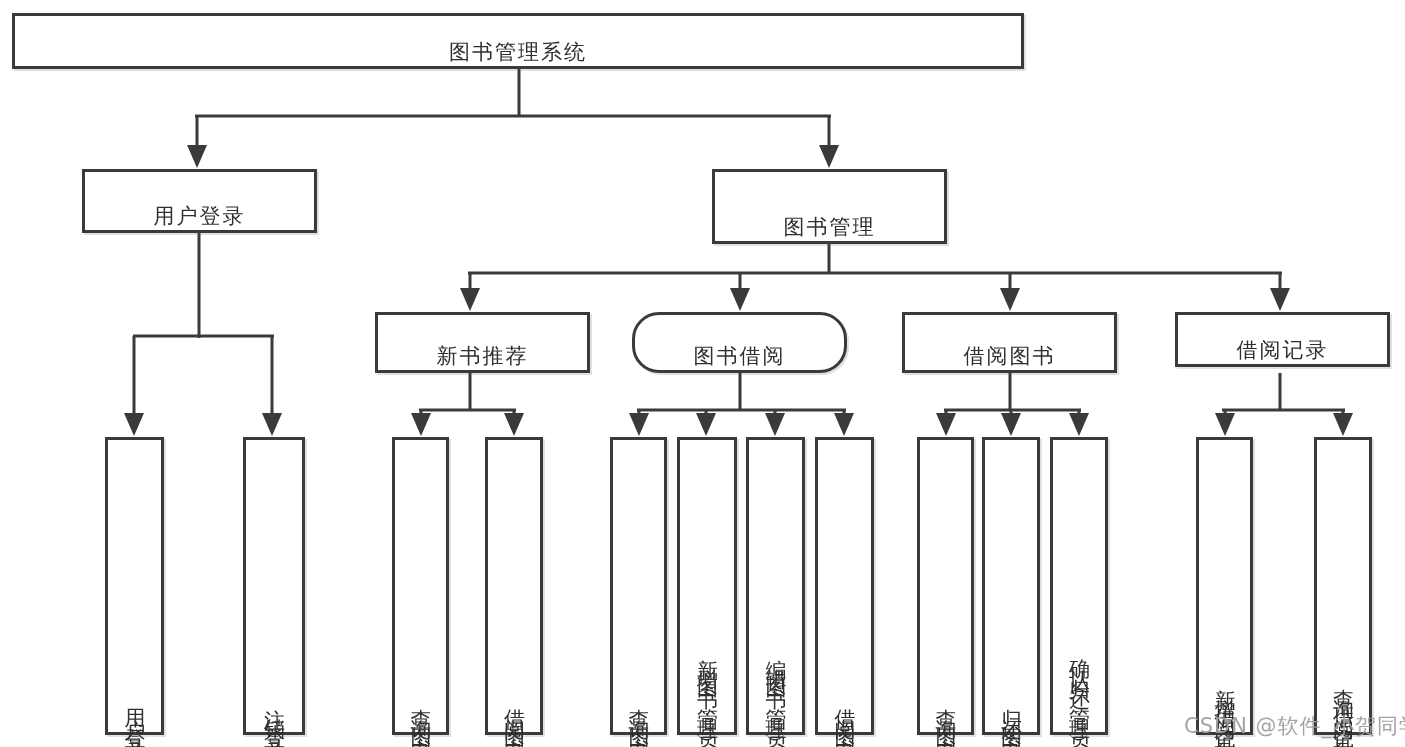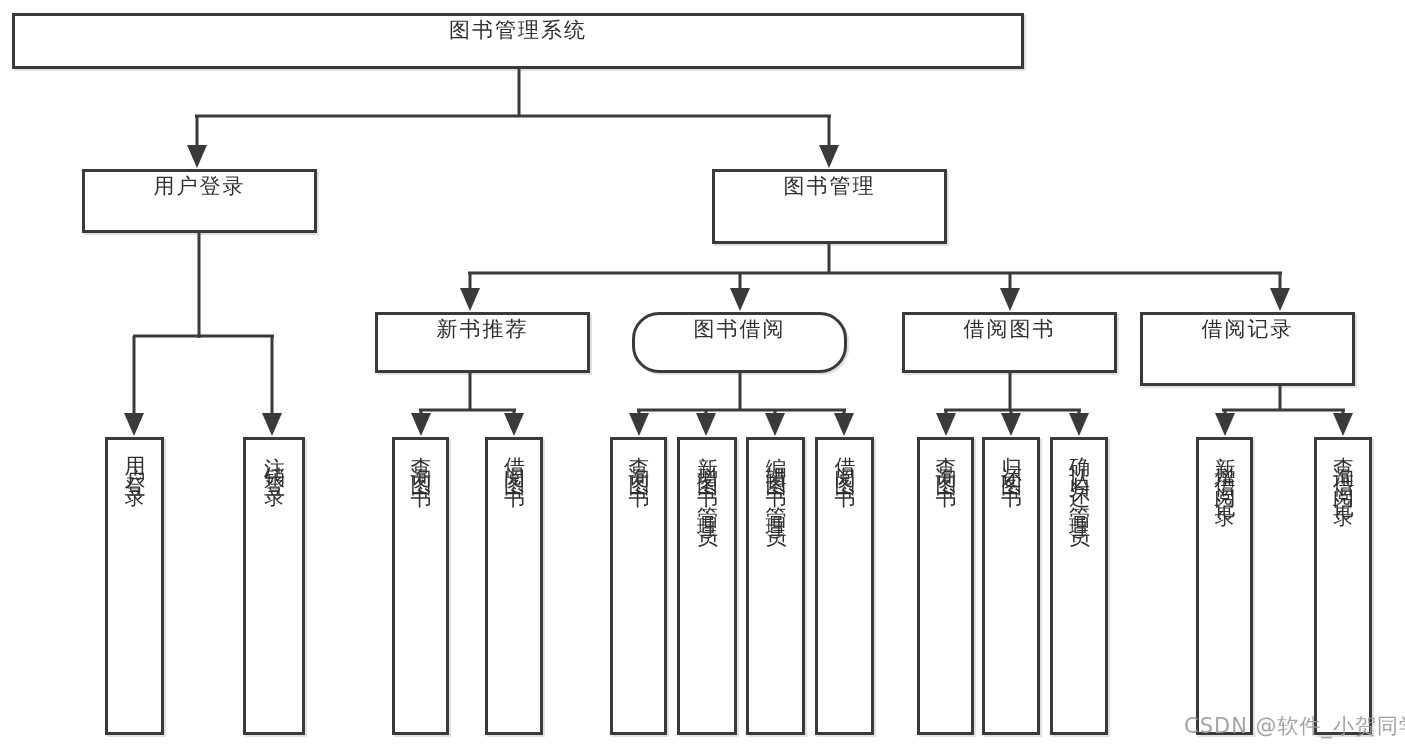--- a/index.html
+++ b/index.html
@@ -22,21 +22,21 @@
     height: 747px;
     z-index: 1;
   }
   .box {
     position: absolute;
     box-sizing: border-box;
     background: #ffffff;
     border: 3px solid #3a3a3a;
     box-shadow: 2px 2px 0 rgba(90,90,90,0.18);
     display: flex;
-    align-items: flex-start;
+    align-items: flex-end;
     justify-content: center;
     z-index: 2;
   }
   .hlabel {
     font-size: 21px;
     color: #2f2f2f;
     letter-spacing: 2px;
     white-space: nowrap;
   }
   .vbox .vlabel {
@@ -140,21 +140,21 @@
 
   <div class="box" style="left:362px; top:312px; width:215px; height:61px;margin-left:13px;">
     <span class="hlabel">新书推荐</span>
   </div>
   <div class="box" style="left:632px; top:312px; width:215px; height:61px;border-radius:27px;">
     <span class="hlabel">图书借阅</span>
   </div>
   <div class="box" style="left:902px; top:312px; width:215px; height:61px;">
     <span class="hlabel">借阅图书</span>
   </div>
-  <div class="box" style="left:1140px; top:312px; width:215px; height:74px;">
+  <div class="box" style="left:1175px; top:312px; width:215px; height:55px;">
     <span class="hlabel">借阅记录</span>
   </div>
 
   <div class="box vbox" style="left:105px; top:437px; width:59px; height:298px;">
     <span class="vlabel">用户登录</span>
   </div>
   <div class="box vbox" style="left:243px; top:437px; width:62px; height:298px;">
     <span class="vlabel">注销登录</span>
   </div>
 

